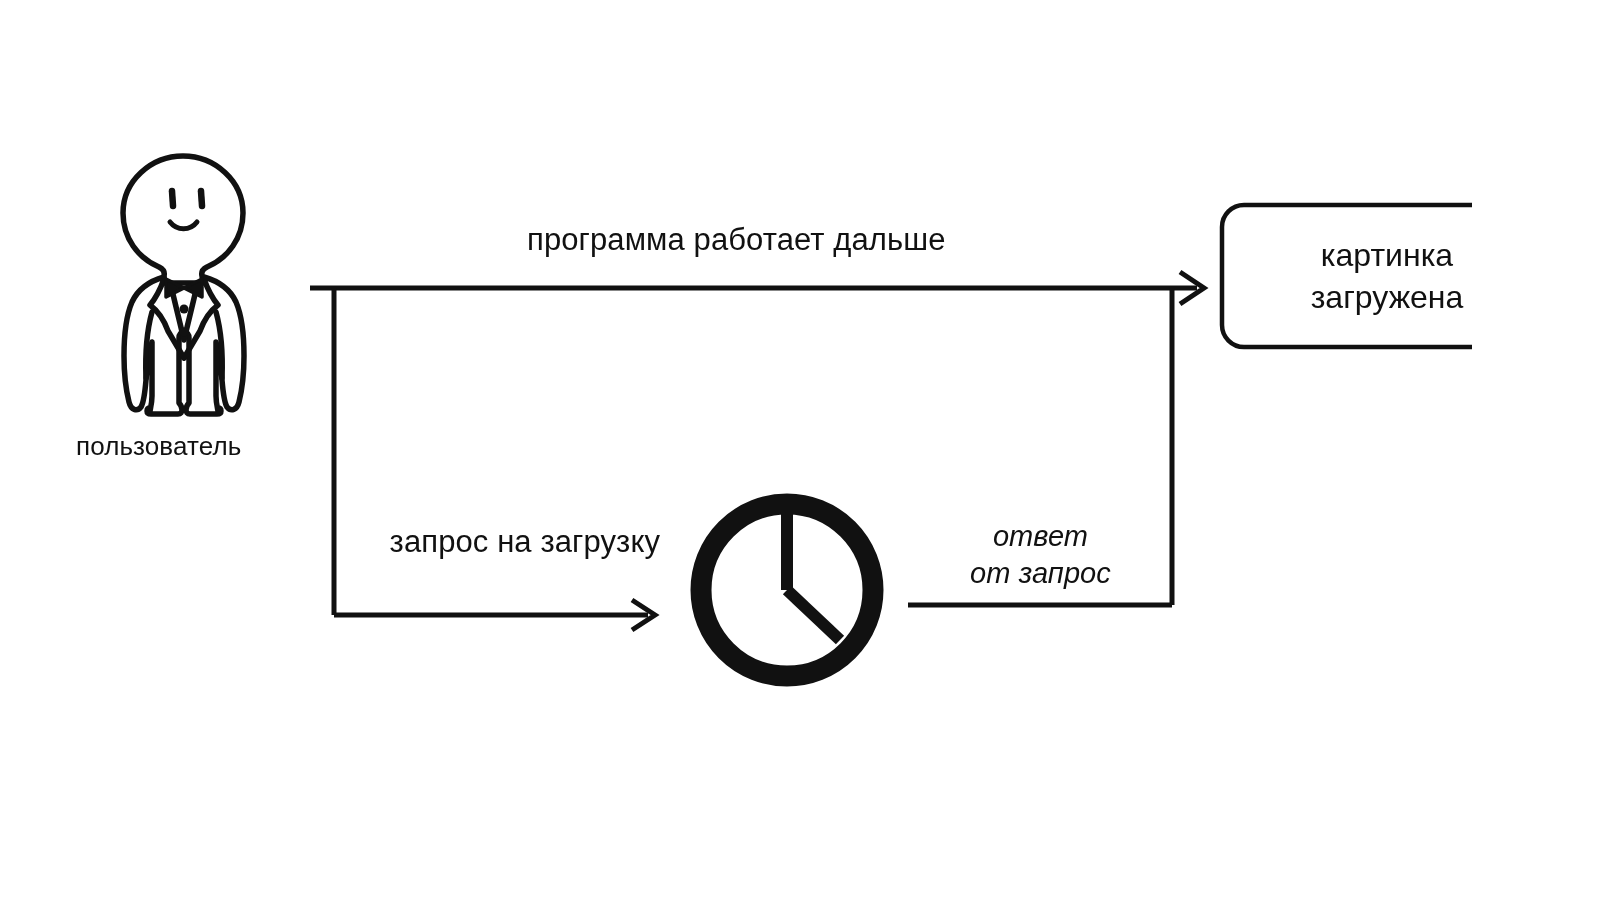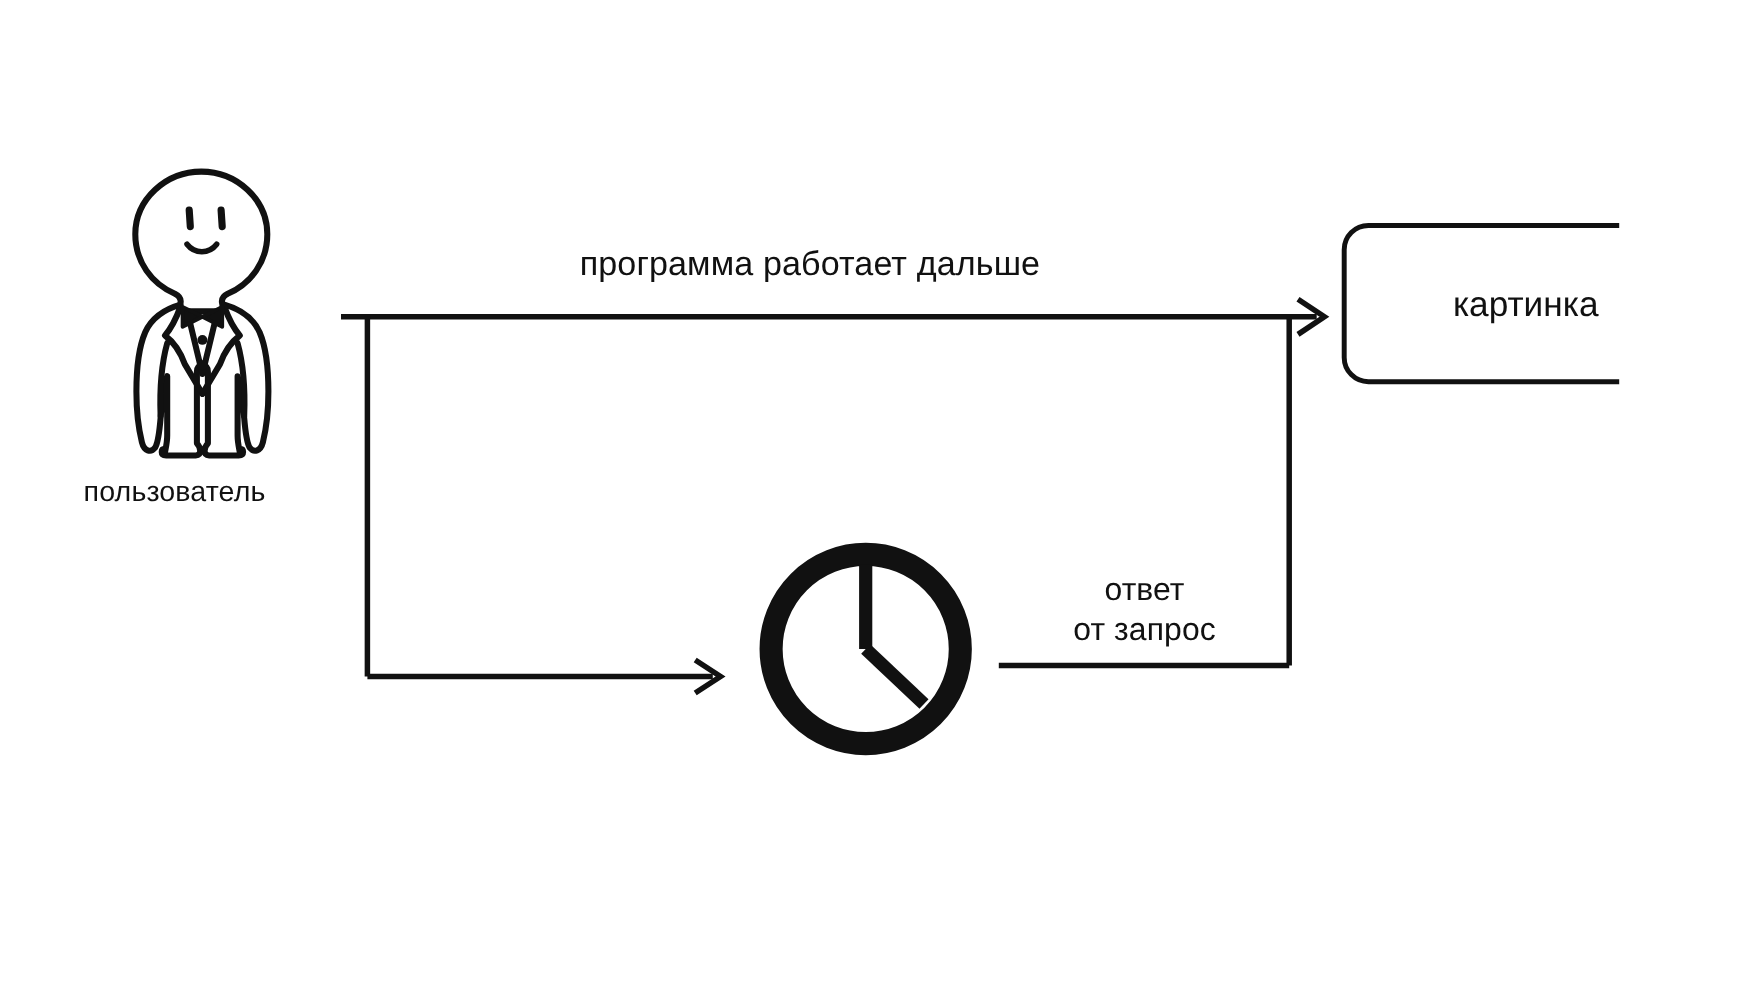--- a/index.html
+++ b/index.html
@@ -54,20 +54,21 @@
   #label-request .ln2 {
     display: block;
     text-align: center;
   }
   #label-response {
     left: 908px;
     top: 518px;
     font-size: 29px;
     width: 265px;
     text-align: center;
+    font-style: italic;
   }
   #label-clock {
     left: 716px;
     top: 718px;
     font-size: 25px;
     line-height: 1.45;
   }
   #label-box {
     position: absolute;
     left: 1222px;
@@ -187,22 +188,23 @@
 
       <path d="M 152 312 C 147 330 145 352 146 378"></path>
       <path d="M 216 312 C 221 330 223 352 222 378"></path>
     </g>
   </svg>
 
   <div class="txt" id="label-flow-top">программа работает дальше</div>
 
   <div class="txt" id="label-user">пользователь</div>
 
-  <div class="txt" id="label-request"></div>
+  <div class="txt" id="label-request"><span>запрос на загрузку</span></div>
 
   <div class="txt" id="label-response"><span>ответ</span><br><span>от запрос</span></div>
 
 
   <div id="label-box">
       <span>картинка</span>
+      <span>загружена</span>
     </div>
 
 </div>
 
 </body></html>

